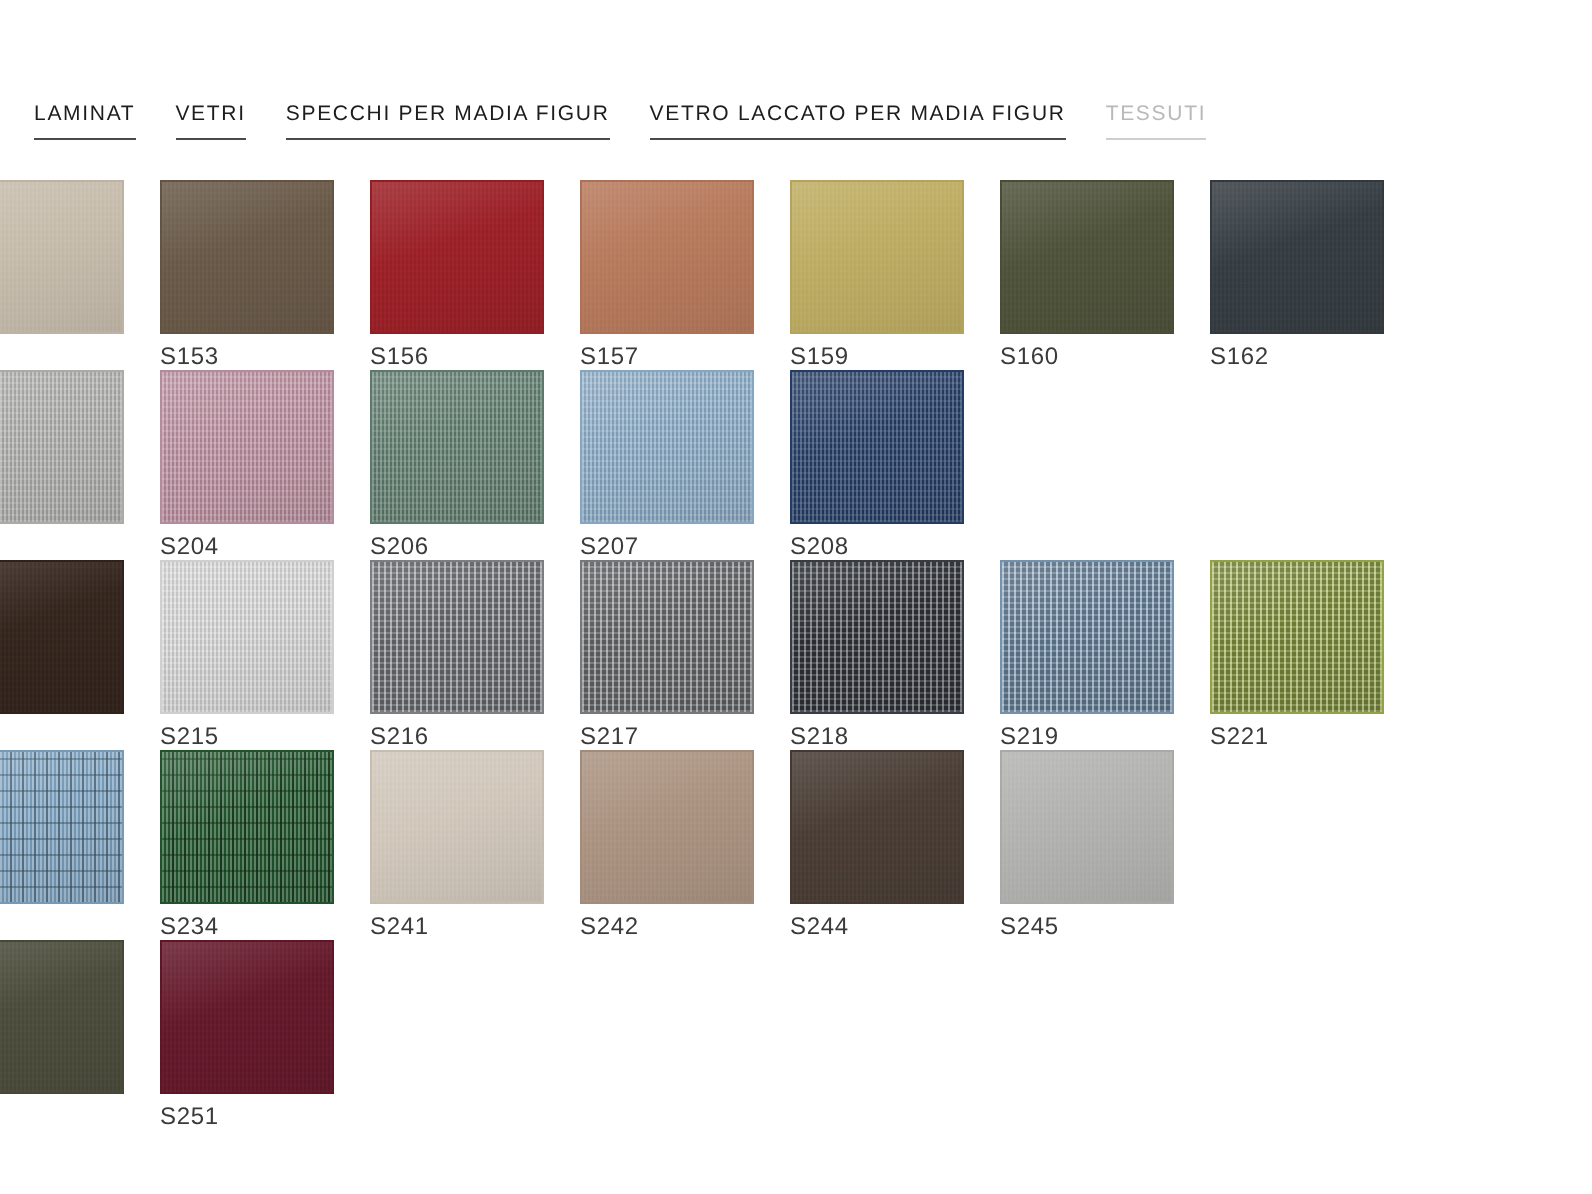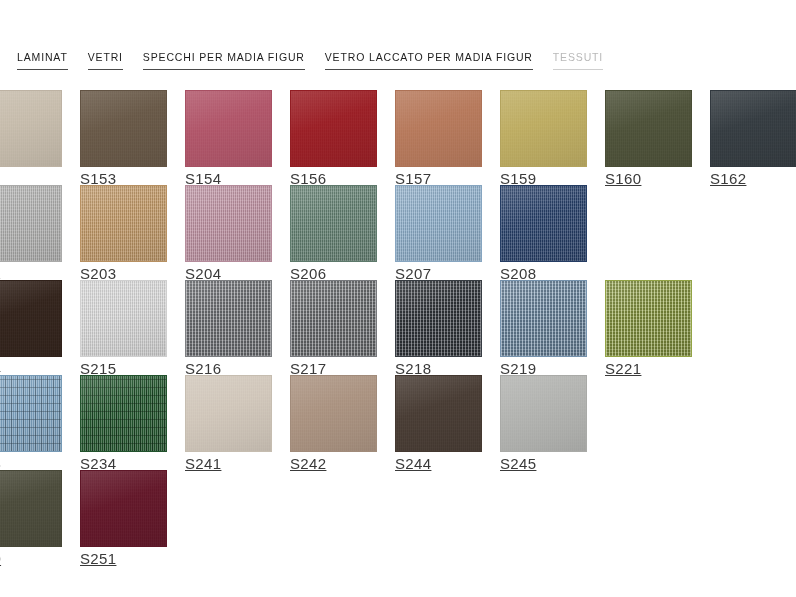--- a/index.html
+++ b/index.html
@@ -96,27 +96,26 @@
   }
   
   .swatch .sheen {
     position: absolute;
     inset: 0;
     pointer-events: none;
     background:
       linear-gradient(160deg, rgba(255,255,255,0.14) 0%, rgba(255,255,255,0.0) 42%, rgba(0,0,0,0.05) 78%, rgba(0,0,0,0.09) 100%);
   }
   .code {
-    font-size: 15px;
+    font-size: 12px;
     letter-spacing: 0.35px;
     color: #3a3a3a;
     margin-top: 6px;
     line-height: 11px;
     white-space: nowrap;
-    text-decoration: underline;
   }
 </style>
 </head>
 <body>
 
 <nav class="tabbar">
     <div class="tab">LAMINAT</div>
     <div class="tab">VETRI</div>
     <div class="tab">SPECCHI PER MADIA FIGUR</div>
     <div class="tab">VETRO LACCATO PER MADIA FIGUR</div>
@@ -133,27 +132,20 @@
         <div class="code">52</div>
       </div>
       <div class="cell">
         <div class="swatch" style="background: rgb(105, 89, 72);">
           <div class="tex smooth"></div>
           <div class="sheen"></div>
         </div>
         <div class="code">S153</div>
       </div>
       <div class="cell">
-        <div class="swatch" style="background: rgb(178, 86, 106);">
-          <div class="tex smooth"></div>
-          <div class="sheen"></div>
-        </div>
-        <div class="code">S154</div>
-      </div>
-      <div class="cell">
         <div class="swatch" style="background: rgb(156, 31, 38);">
           <div class="tex smooth"></div>
           <div class="sheen"></div>
         </div>
         <div class="code">S156</div>
       </div>
       <div class="cell">
         <div class="swatch" style="background: rgb(184, 122, 92);">
           <div class="tex smooth"></div>
           <div class="sheen"></div>
@@ -182,27 +174,20 @@
         <div class="code">S162</div>
       </div>
     </div>
     <div class="row">
       <div class="cell">
         <div class="swatch" style="background: rgb(181, 181, 180);">
           <div class="tex linen"></div>
           <div class="sheen"></div>
         </div>
         <div class="code">201</div>
-      </div>
-      <div class="cell">
-        <div class="swatch" style="background: rgb(195, 154, 104);">
-          <div class="tex linen"></div>
-          <div class="sheen"></div>
-        </div>
-        <div class="code">S203</div>
       </div>
       <div class="cell">
         <div class="swatch" style="background: rgb(192, 148, 164);">
           <div class="tex linen"></div>
           <div class="sheen"></div>
         </div>
         <div class="code">S204</div>
       </div>
       <div class="cell">
         <div class="swatch" style="background: rgb(99, 129, 114);">

